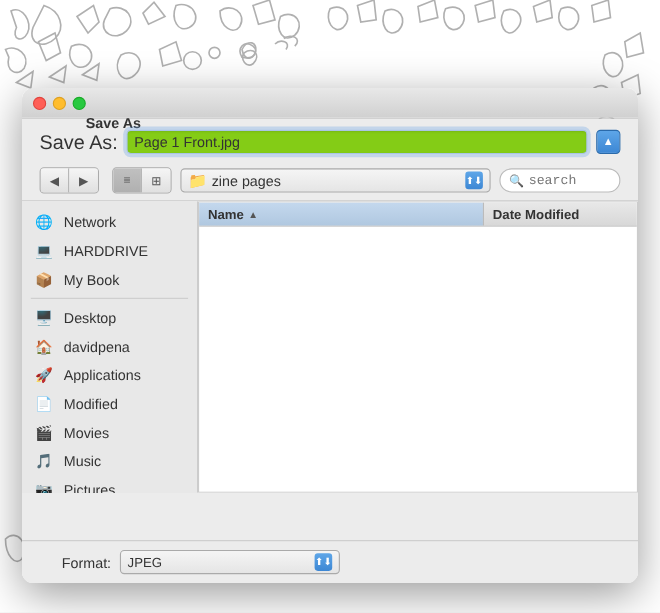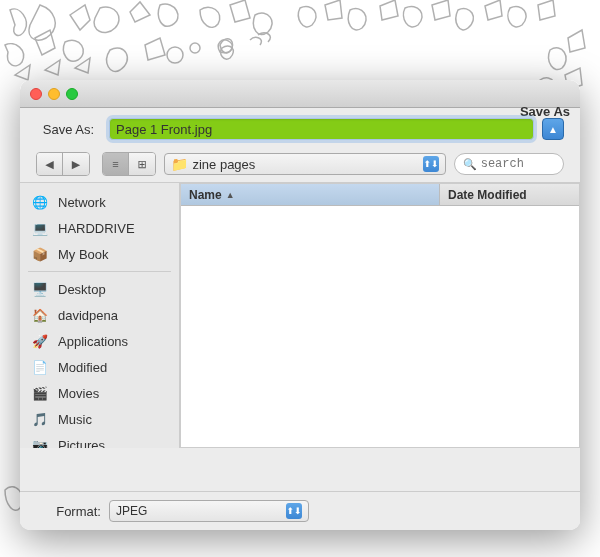--- a/index.html
+++ b/index.html
@@ -67,21 +67,21 @@
       border-radius: 50%;
       border: 1px solid rgba(0,0,0,0.2);
     }
 
     .tl-close { background: #ff5f57; border-color: #e0443e; }
     .tl-min { background: #ffbd2e; border-color: #dea123; }
     .tl-max { background: #28c940; border-color: #1aab29; }
 
     .dialog-title {
       flex: 1;
-      text-align: right;
+      text-align: left;
       font-size: 13px;
       font-weight: bold;
       color: #333;
       margin-top: 36px;
     }
 
     .dialog-body {
       background: #ececec;
       height: calc(100% - 28px);
       display: flex;
@@ -90,24 +90,24 @@
 
     .save-as-row {
       display: flex;
       align-items: center;
       padding: 10px 16px 8px 16px;
       gap: 8px;
     }
 
     .save-as-label {
       color: #333;
-      font-size: 13px;
+      font-size: 18px;
       white-space: nowrap;
       min-width: 65px;
-      text-align: center;
+      text-align: right;
     }
 
     .save-as-input {
       flex: 1;
       height: 22px;
       border: 1px solid #aac5e6;
       border-radius: 4px;
       background: #84cc16;
       padding: 0 6px;
       font-size: 13px;

